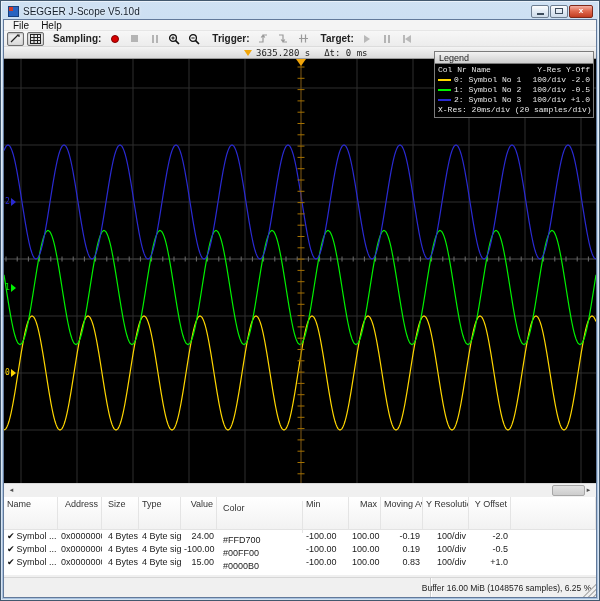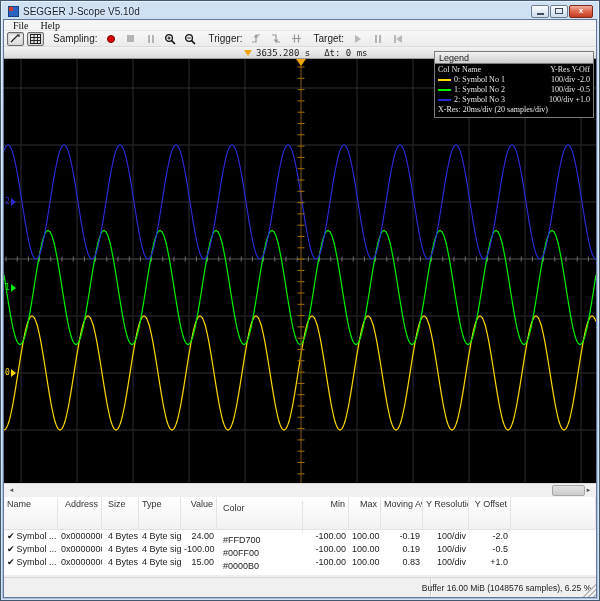--- a/index.html
+++ b/index.html
@@ -24,24 +24,24 @@
             background:linear-gradient(#fdfdfd,#e4ecf5 45%,#cfdcea); display:flex; align-items:center; justify-content:center; }
   .winbtn.min { width:18px; } .winbtn.max { width:18px; }
   .winbtn.close { width:24px; background:linear-gradient(#f3b0a4,#e06a50 45%,#c13d22); border-color:#7e2819; color:#fff; }
   .glyph-min { width:7px; height:2px; background:#3d4c5c; margin-top:5px;}
   .glyph-max { width:8px; height:6px; border:1px solid #3d4c5c; }
   .glyph-close { color:#fff; font-size:8px; font-weight:bold; line-height:1; }
 
   
   .client { flex:1 1 auto; border:1px solid #62799a; background:#f0f0f0; display:flex; flex-direction:column; overflow:hidden; }
 
-  .menubar { height:11px; background:#f4f4f4; display:flex; align-items:center; padding-left:3px; border-bottom:1px solid #e6e6e6;font-family:Liberation Serif, serif; }
+  .menubar { height:11px; background:#f4f4f4; display:flex; align-items:center; padding-left:3px; border-bottom:1px solid #e6e6e6; }
   .menu-item { padding:0 6px; font-size:10px; line-height:11px; color:#111; }
 
-  .toolbar { height:16px; background:linear-gradient(#f7f7f7,#ececec); display:flex; align-items:center; padding-left:3px; gap:3px; border-bottom:1px solid #dcdcdc;}
+  .toolbar { height:16px; background:linear-gradient(#f7f7f7,#ececec); display:flex; align-items:center; padding-left:3px; gap:3px; border-bottom:1px solid #dcdcdc;font-weight:bold;}
   .tb-label { color:#222; font-size:10px; margin:0 2px 0 6px; }
   .tb-btn { width:17px; height:14px; display:flex; align-items:center; justify-content:center; flex:none; }
   .tb-toggle { border:1px solid #6f6f6f; border-radius:2px; background:linear-gradient(#f6f6f6,#d9d9d9); box-shadow:inset 0 1px 2px rgba(0,0,0,.25);}
   .rec-dot { width:8px; height:8px; border-radius:50%; background:#d80000; border:1px solid #7e0000;}
   .stop-sq { width:7px; height:7px; background:#b4b4b4; }
   .pause-bars i, .tpause i { display:inline-block; width:2px; height:8px; background:#b4b4b4; margin:0 1px; }
   .tplay { width:0; height:0; border-left:6px solid #b9b9b9; border-top:4px solid transparent; border-bottom:4px solid transparent; }
   .tskip { display:flex; align-items:center;}
   .tskip i.bar { width:2px; height:8px; background:#b9b9b9; display:inline-block;}
   .tskip i.tri { width:0; height:0; border-right:6px solid #b9b9b9; border-top:4px solid transparent; border-bottom:4px solid transparent; display:inline-block;}
@@ -55,39 +55,39 @@
 
   
   .plot { position:relative; height:424px; background:#000; overflow:hidden; }
   .plot svg { display:block; }
   .chm { position:absolute; left:1px; font-family:"DejaVu Sans Mono", monospace; font-size:8px; line-height:8px; display:flex; align-items:center; }
   .chm .tri { width:0; height:0; border-left:5px solid currentColor; border-top:4px solid transparent; border-bottom:4px solid transparent; margin-left:1px; }
 
   
   .legend { position:absolute; top:4px; right:2px; width:160px; border:1px solid #7b7b7b; background:#000; z-index:5; }
   .legend-title { height:12px; background:linear-gradient(#f2f2f2,#cfcfcf); font-size:9px; line-height:12px; padding-left:4px; color:#222; border-bottom:1px solid #7b7b7b;}
-  .legend-body { padding:1px 3px 2px 3px; font-family:Liberation Serif, serif; font-size:8px; line-height:10px; color:#e8e8e8; }
+  .legend-body { padding:1px 3px 2px 3px; font-family:Liberation Mono, monospace; font-size:8px; line-height:10px; color:#e8e8e8; }
   .lrow { display:flex; align-items:center; white-space:pre; }
   .lrow .lr { margin-left:auto; }
   .lsw { width:13px; height:2px; margin-right:3px; flex:none; }
 
   
   .hscroll { height:14px; background:#f0f0f0; display:flex; border-top:1px solid #d9d9d9; position:relative;}
   .sb-btn { width:15px; height:13px; background:#f1f1f1; color:#505050; font-size:6px; line-height:13px; text-align:center; flex:none;}
   .sb-track { flex:1 1 auto; position:relative; }
   .sb-thumb { position:absolute; left:533px; top:1px; width:33px; height:11px; background:linear-gradient(#e2e2e2,#cdcdcd); border:1px solid #a7a7a7; border-radius:2px;}
 
   
   .table { height:78px; background:#fff; font-size:9px; overflow:hidden; }
   .trow { display:flex; height:13px; line-height:13px; align-items:center;}
   .thead { height:33px; line-height:15px; border-bottom:1px solid #e3e3e3; background:linear-gradient(#ffffff,#f2f2f2); color:#333;}
   .thead > div { border-right:1px solid #e4e4e4; height:100%; }
   .td { padding:0 3px; white-space:nowrap; overflow:hidden; flex:none;}
   .c-name{width:54px;} .c-addr{width:44px;text-align:right;} .c-size{width:37px;padding-left:6px;} .c-type{width:42px;}
-  .c-val{width:36px;text-align:right;} .c-color{width:86px;padding-left:6px;margin-top:8px;} .c-min{width:46px;text-align:right;}
+  .c-val{width:36px;text-align:right;} .c-color{width:86px;padding-left:6px;margin-top:8px;} .c-min{width:46px;}
   .c-max{width:32px;text-align:right;} .c-mov{width:42px;text-align:right;} .c-yres{width:46px;text-align:right;}
   .c-yoff{width:42px;text-align:right;} .c-fill{flex:1 1 auto;}
   .chk { font-size:9px; margin-right:2px; color:#111; }
 
   
   .status-gap { flex:1 1 auto; }
   .statusbar { height:20px; background:#f0f0f0; border-top:1px solid #d6d6d6; display:flex; align-items:stretch; font-size:9px; color:#222;}
   .sp { display:flex; align-items:center; justify-content:center; padding:0 4px; }
   .sp-fill { flex:1 1 auto; }
   .sp-rtt { width:122px; border-left:1px solid #cdcdcd; box-shadow:inset 1px 0 0 #fff; }

